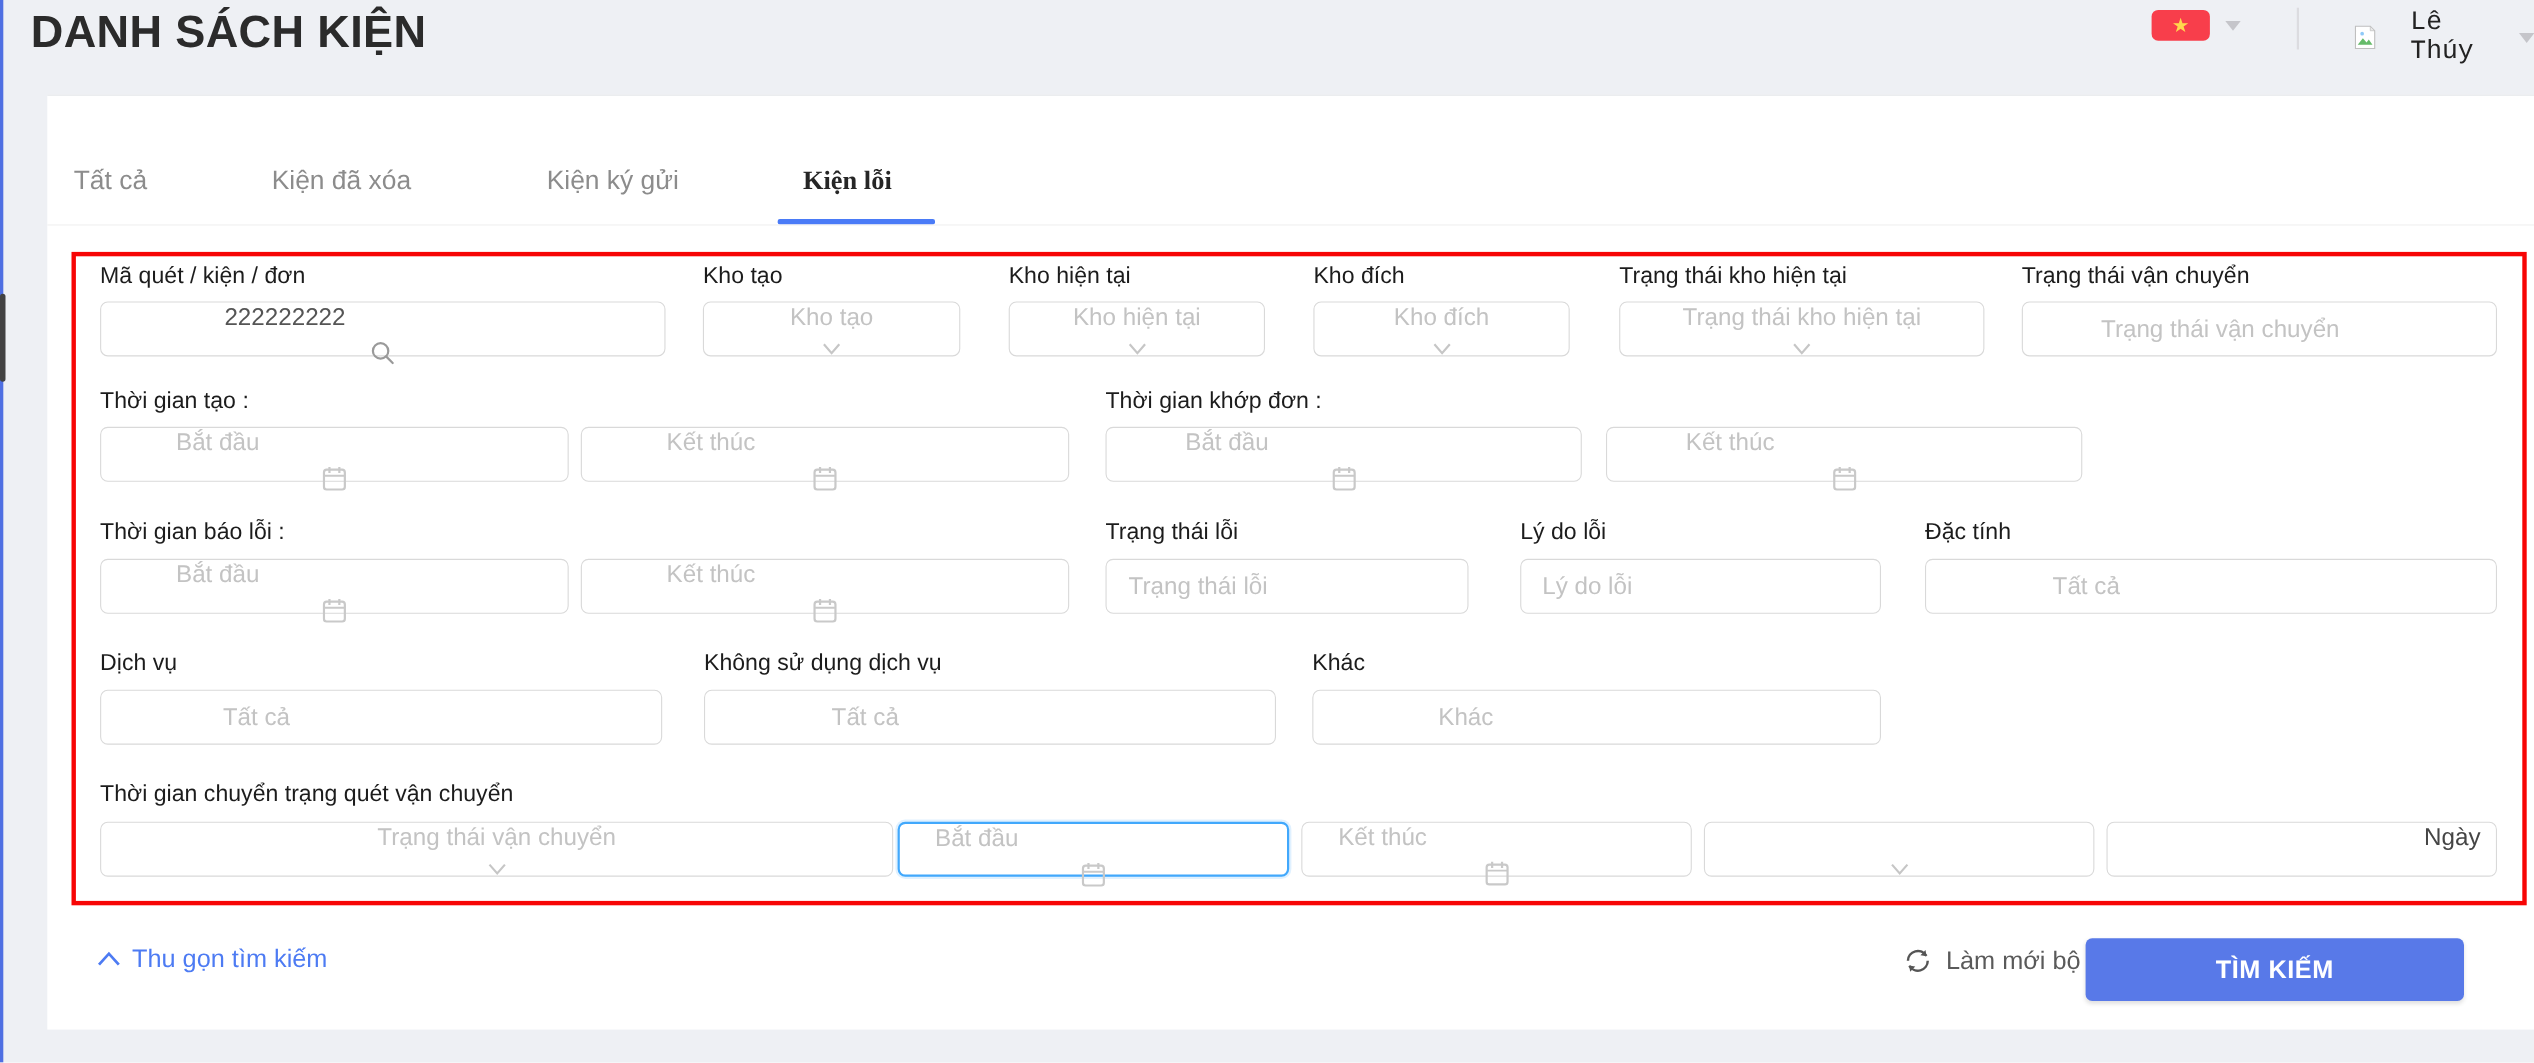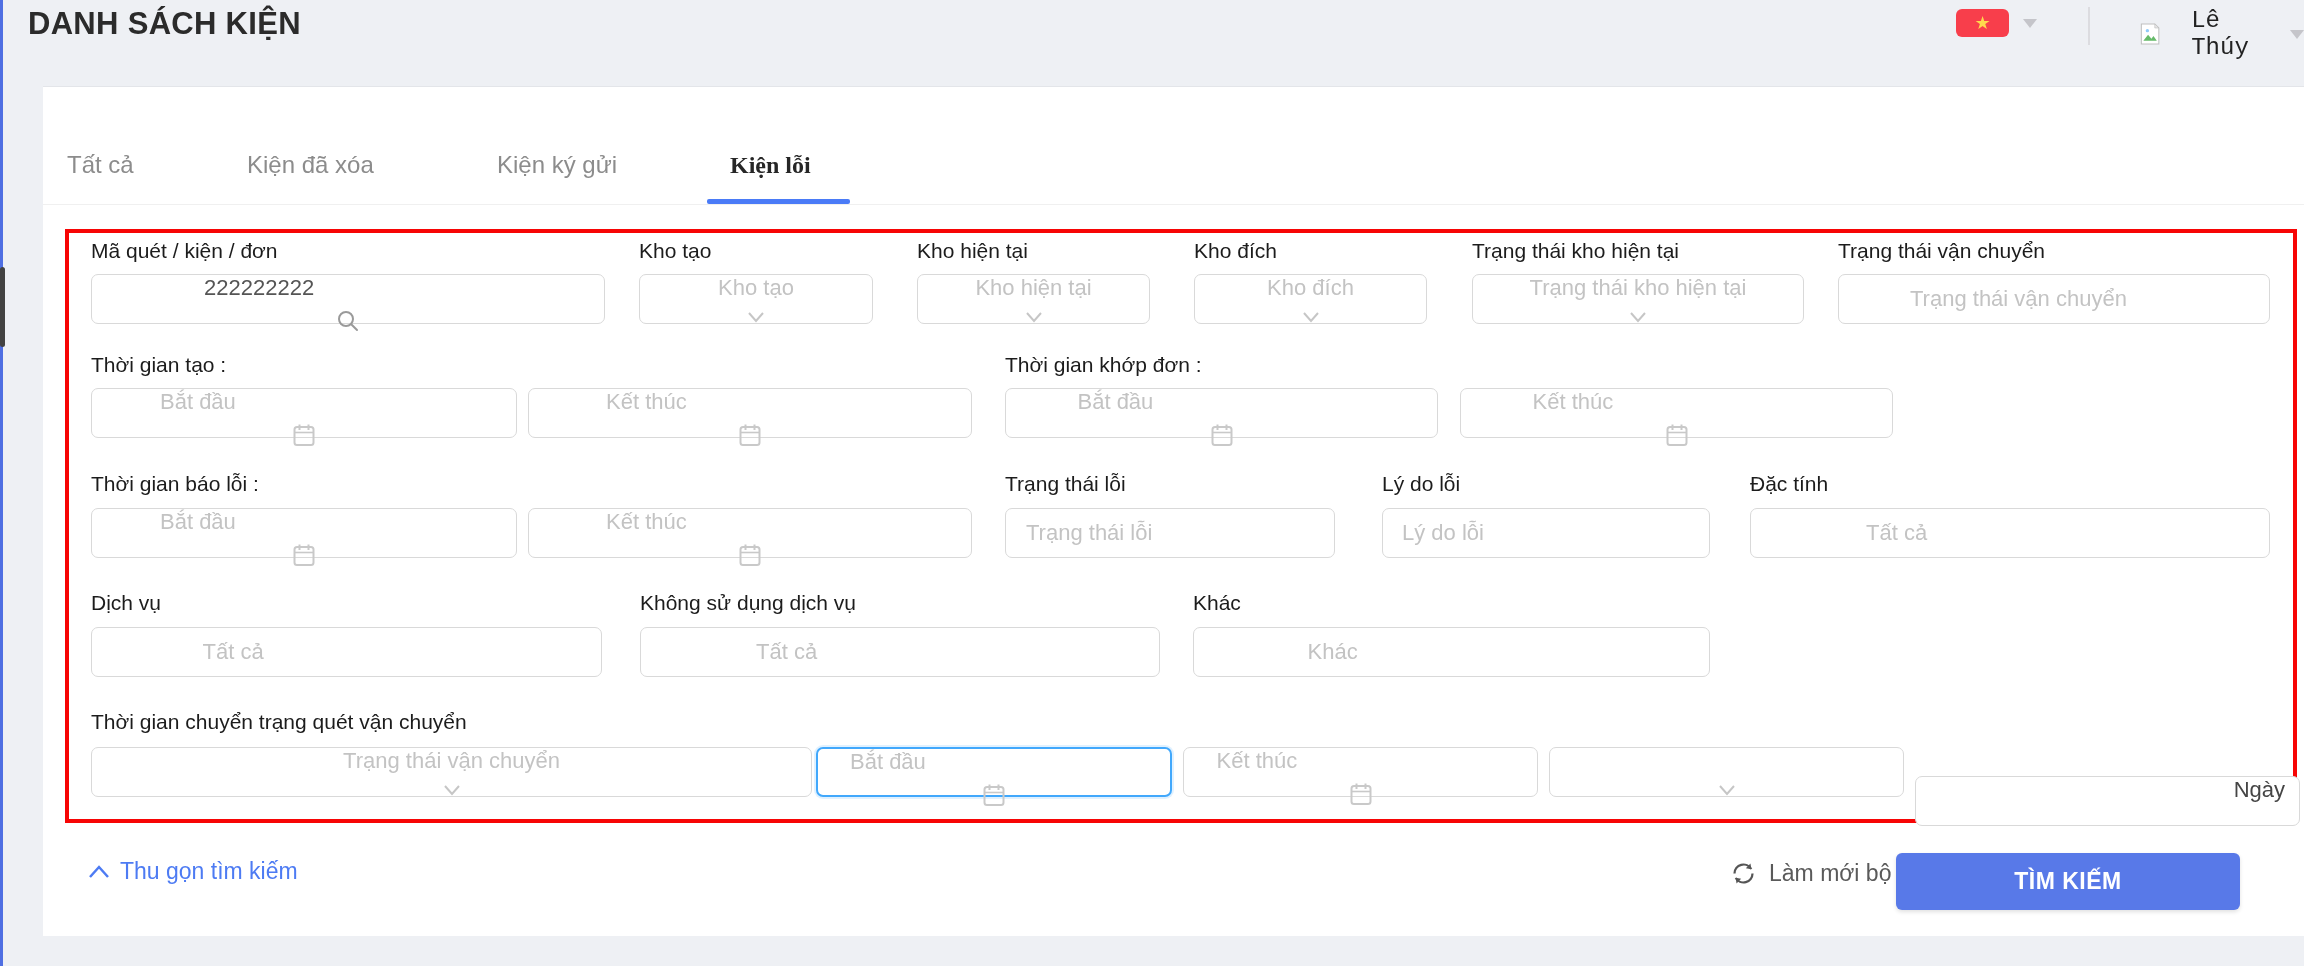--- a/index.html
+++ b/index.html
@@ -7,21 +7,21 @@
     width:2304px;height:966px;position:relative;overflow:hidden;
     background:#eef0f4;
     font-family:"Liberation Sans",sans-serif;
     -webkit-font-smoothing:antialiased;
   }
   .abs{position:absolute;}
   
   .blue-edge{left:0;top:0;width:3px;height:966px;background:#4f6fe2;}
   .scroll-thumb{left:0;top:267px;width:5px;height:80px;background:#424242;border-radius:3px;}
   
-  .app-title{left:28px;top:6px;font-size:31px;font-weight:bold;color:#2b2b2b;letter-spacing:.3px;}
+  .app-title{left:28px;top:6px;font-size:41px;font-weight:bold;color:#2b2b2b;letter-spacing:.3px;}
   .lang-select{left:1956px;top:9px;display:flex;align-items:center;gap:14px;cursor:pointer;}
   .flag{width:53px;height:28px;background:#f83e4b;border-radius:6px;display:flex;align-items:center;justify-content:center;}
   .flag .star{color:#ffd84d;font-size:18px;line-height:1;}
   .tri{width:0;height:0;border-left:7px solid transparent;border-right:7px solid transparent;border-top:9px solid #c5c5ca;}
   .hdr-divider{left:2088px;top:7px;width:2px;height:38px;background:#dcdce0;}
   .user-menu{left:2140px;top:7px;display:flex;align-items:center;gap:31px;cursor:pointer;font-family:Liberation Mono, monospace;}
   .user-name{font-size:24px;color:#222;}
   
   .card{left:43px;top:86px;width:2261px;height:849px;background:#fff;border-top:1px solid #e3e5e9;}
   .tab{top:150px;font-size:24px;color:#8c8c8c;line-height:30px;cursor:pointer;}
@@ -237,21 +237,21 @@
       <line x1="15.5" y1="1.5" x2="15.5" y2="7" stroke="#c9c9c9" stroke-width="2"></line>
       <line x1="2" y1="9.5" x2="20" y2="9.5" stroke="#c9c9c9" stroke-width="1.6"></line>
     </svg>
 </div>
 <div class="abs fld" style="left:1549px;top:747px;width:355px;">
   <span class="ph"></span>
   <svg class="icn" width="18" height="12" viewBox="0 0 18 12">
       <polyline points="2,2 9,10 16,2" fill="none" stroke="#c6c6c6" stroke-width="2"></polyline>
     </svg>
 </div>
-<div class="abs fld" style="left:1915px;top:776px;width:385px;">
+<div class="abs fld" style="left:1915px;top:747px;width:355px;">
   <span class="suffix">Ngày</span>
 </div>
 
 <div class="abs collapse-link">
   <svg width="22" height="15" viewBox="0 0 22 15">
       <polyline points="2,13 11,3 20,13" fill="none" stroke="#4d7bf3" stroke-width="2.5"></polyline>
     </svg>
   <span>Thu gọn tìm kiếm</span>
 </div>
 <div class="abs reset-link">

